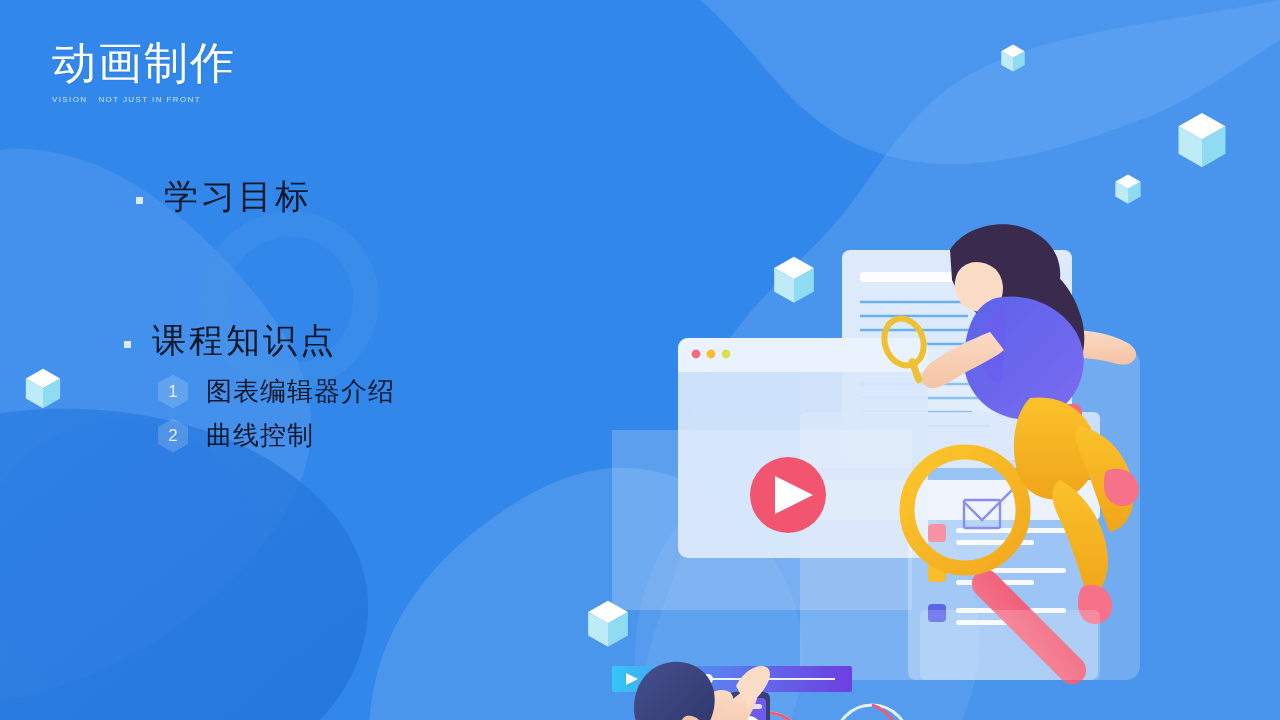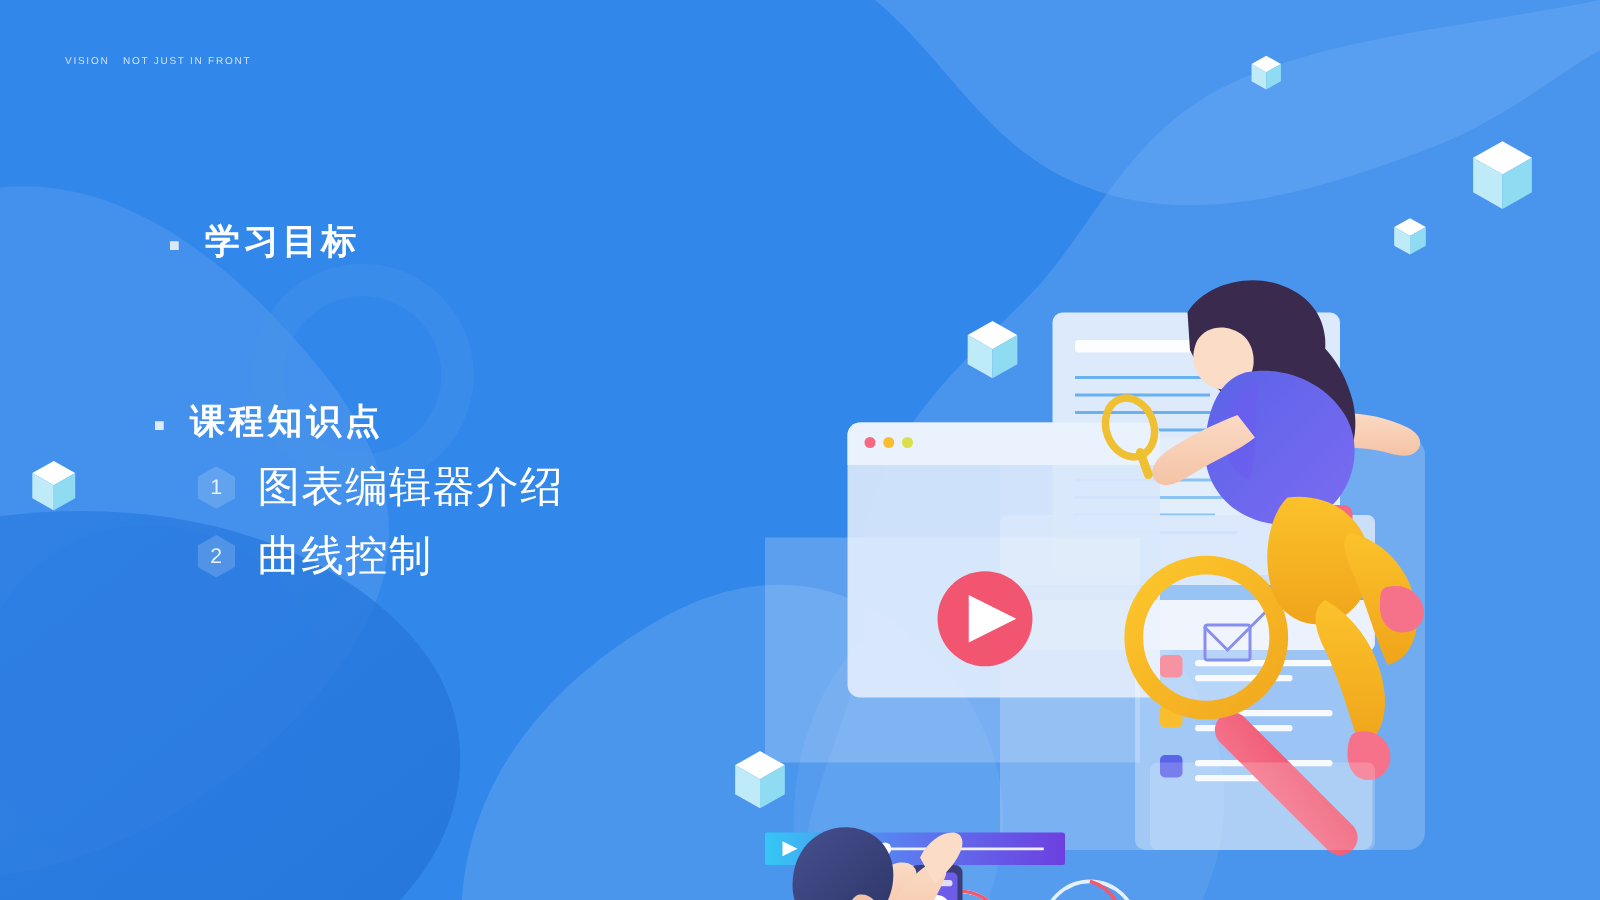--- a/index.html
+++ b/index.html
@@ -40,21 +40,21 @@
   .sec-goal { left:136px; top:176px; }
   .sec-points { left:124px; top:320px; }
 
   .sec-head { display:flex; align-items:center; }
   .sec-bullet {
     width:7px; height:7px; background:#dce9fa;
     margin-right:21px; flex:0 0 auto;
     position:relative; top:4px;
   }
   .sec-title {
-    font-size:28px; color:#ffffff; font-weight:700; letter-spacing:3px;
+    font-size:34px; color:#0f172a; font-weight:400; letter-spacing:3px;
     line-height:1.18;
   }
   .sec-desc {
     margin-left:52px; margin-top:6px;
     font-size:26px; color:#ffffff; letter-spacing:1px; font-weight:400;
   }
 
   .num-list { margin-left:34px; margin-top:14px; }
   .num-row { display:flex; align-items:center; margin-bottom:9px; }
   .hexbox {
@@ -64,21 +64,21 @@
   .hexbox .hex {
     position:absolute; inset:0;
     background:rgba(255,255,255,0.17);
     clip-path:polygon(50% 0%,100% 25%,100% 75%,50% 100%,0% 75%,0% 25%);
   }
   .hexbox .hexnum {
     position:absolute; inset:0;
     display:flex; align-items:center; justify-content:center;
     font-size:17px; color:#e8f1fc;
   }
-  .num-label { font-size:34px; color:#ffffff; letter-spacing:1px; }
+  .num-label { font-size:26px; color:#0f172a; letter-spacing:1px; }
 
   
   #illustration { position:absolute; left:560px; top:180px; width:720px; height:540px; }
   #illustration svg { position:absolute; top:0; left:0; }
 </style>
 </head>
 <body>
 
 <div id="slide">
 
@@ -146,20 +146,21 @@
           <path d="M96,28 L96,82 L50,108 L50,54 Z" fill="#8fdcf2"></path>
         </svg></div>
       <div class="cube" style="left: 772px; top: 256px; width: 44px; height: 48.4px;"><svg width="44" height="48.400000000000006" viewBox="0 0 100 112">
           <path d="M50,2 L96,28 L50,54 L4,28 Z" fill="#ffffff"></path>
           <path d="M4,28 L50,54 L50,108 L4,82 Z" fill="#bfeaf8"></path>
           <path d="M96,28 L96,82 L50,108 L50,54 Z" fill="#8fdcf2"></path>
         </svg></div>
     </div>
 
   <div class="brand">
+    <div class="brand-title">动画制作</div>
     <div class="brand-sub">VISION   NOT JUST IN FRONT</div>
   </div>
 
   <div class="section sec-goal">
     <div class="sec-head">
       <span class="sec-bullet"></span>
       <span class="sec-title">学习目标</span>
     </div>
   </div>
 

